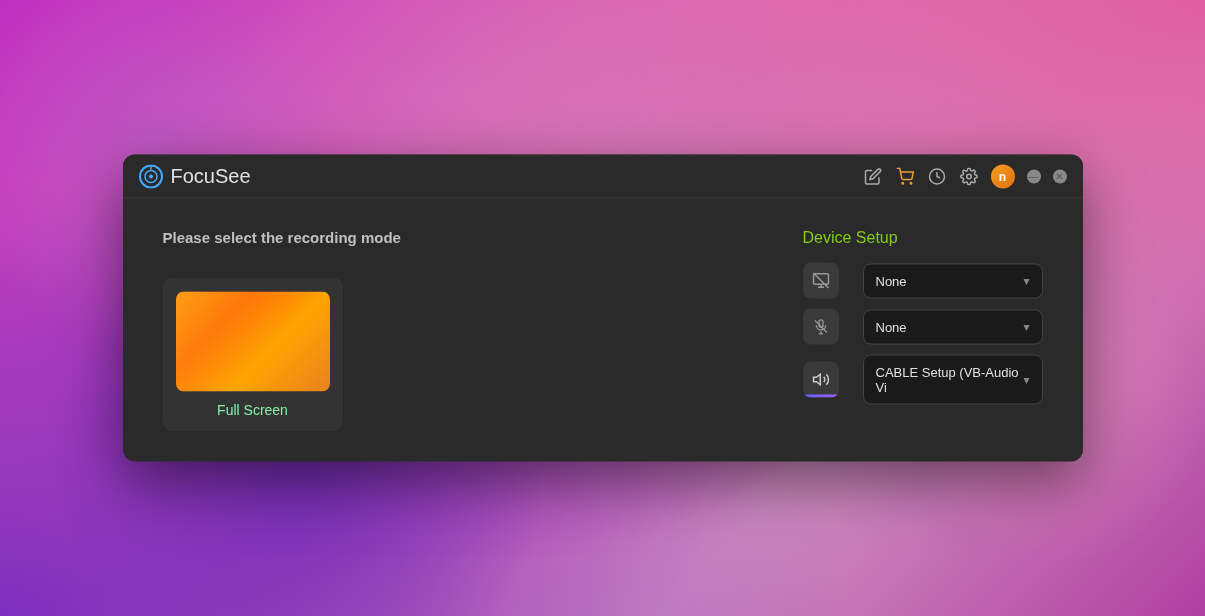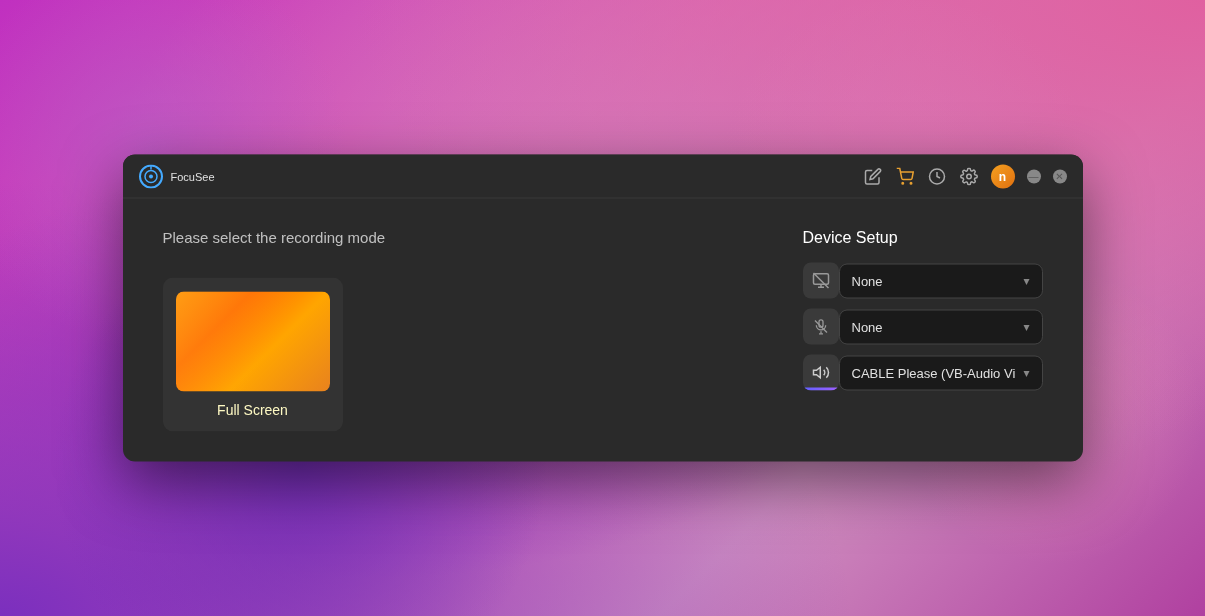--- a/index.html
+++ b/index.html
@@ -79,21 +79,21 @@
 
     .titlebar-logo {
       width: 24px;
       height: 24px;
       margin-right: 8px;
       flex-shrink: 0;
     }
 
     .titlebar-title {
       color: #e0e0e0;
-      font-size: 11px;
+      font-size: 20px;
       font-weight: 500;
       flex: 1;
     }
 
     .titlebar-actions {
       display: flex;
       align-items: center;
       gap: 12px;
     }
 
@@ -143,21 +143,21 @@
       gap: 40px;
     }
 
     .left-panel {
       flex: 1;
     }
 
     .section-title {
       color: #c0c0c0;
       font-size: 15px;
-      font-weight: 400;
+      font-weight: 700;
       margin-bottom: 32px;
     }
 
     .recording-modes {
       display: flex;
       gap: 16px;
     }
 
     .mode-card {
       background: #333;
@@ -255,41 +255,41 @@
       gap: 4px;
     }
 
     .dot {
       width: 5px; height: 5px;
       border-radius: 50%;
       background: rgba(255,255,255,0.6);
     }
 
     .mode-label {
-      color: #fef9c3;
+      color: #86efac;
       font-size: 14px;
       font-weight: 400;
     }
 
     .right-panel {
       width: 240px;
       flex-shrink: 0;
     }
 
     .device-setup-title {
-      color: #ffffff;
+      color: #84cc16;
       font-size: 16px;
       font-weight: 500;
       margin-bottom: 16px;
     }
 
     .device-row {
       display: flex;
       align-items: center;
-      gap: 0;
+      gap: 24px;
       margin-bottom: 10px;
     }
 
     .device-icon-box {
       width: 36px;
       height: 36px;
       background: #3a3a3a;
       border-radius: 8px;
       display: flex;
       align-items: center;
@@ -447,20 +447,20 @@
         <div class="device-icon-box" style="position:relative; overflow:hidden;">
           <svg width="18" height="18" viewBox="0 0 24 24" fill="none" stroke="#ccc" stroke-width="2">
             <polygon points="11 5 6 9 2 9 2 15 6 15 11 19 11 5"></polygon>
             <path d="M19.07 4.93a10 10 0 010 14.14"></path>
             <path d="M15.54 8.46a5 5 0 010 7.07"></path>
           </svg>
           <div style="position:absolute; bottom:0; left:0; right:0; height:3px; background: linear-gradient(to right, #6060ff, #a060ff); border-radius:0 0 8px 8px;"></div>
         </div>
         <div class="device-select-container">
           <div class="device-select-box">
-            <span>CABLE Please (VB-Audio Vi</span>
+            <span>CABLE Setup (VB-Audio Vi</span>
             <span class="chevron">▾</span>
           </div>
         </div>
       </div>
     </div>
   </div>
 </div>
 
 </body></html>

